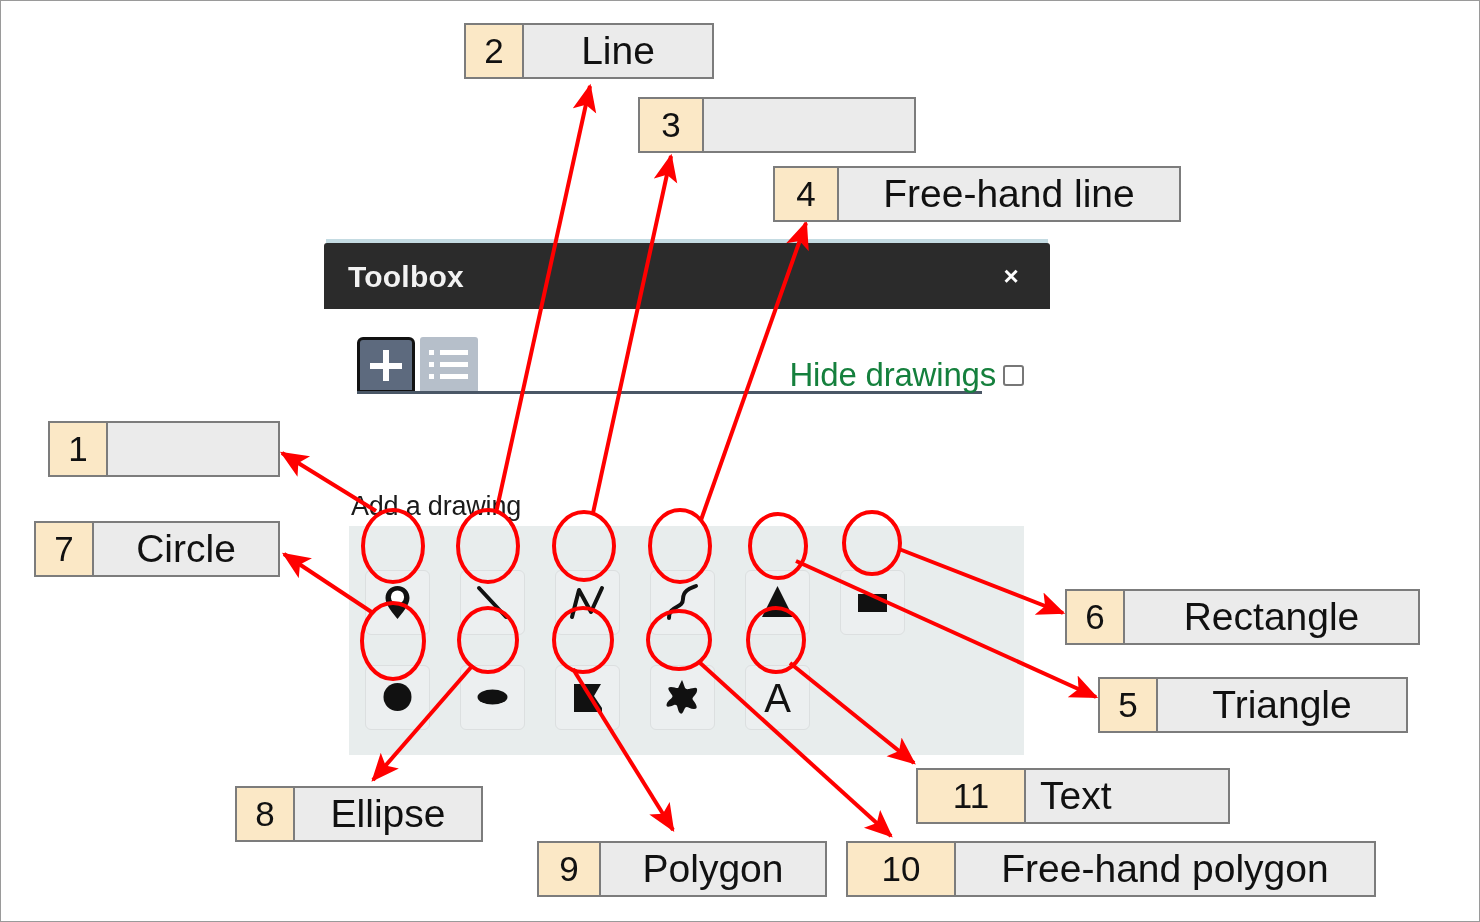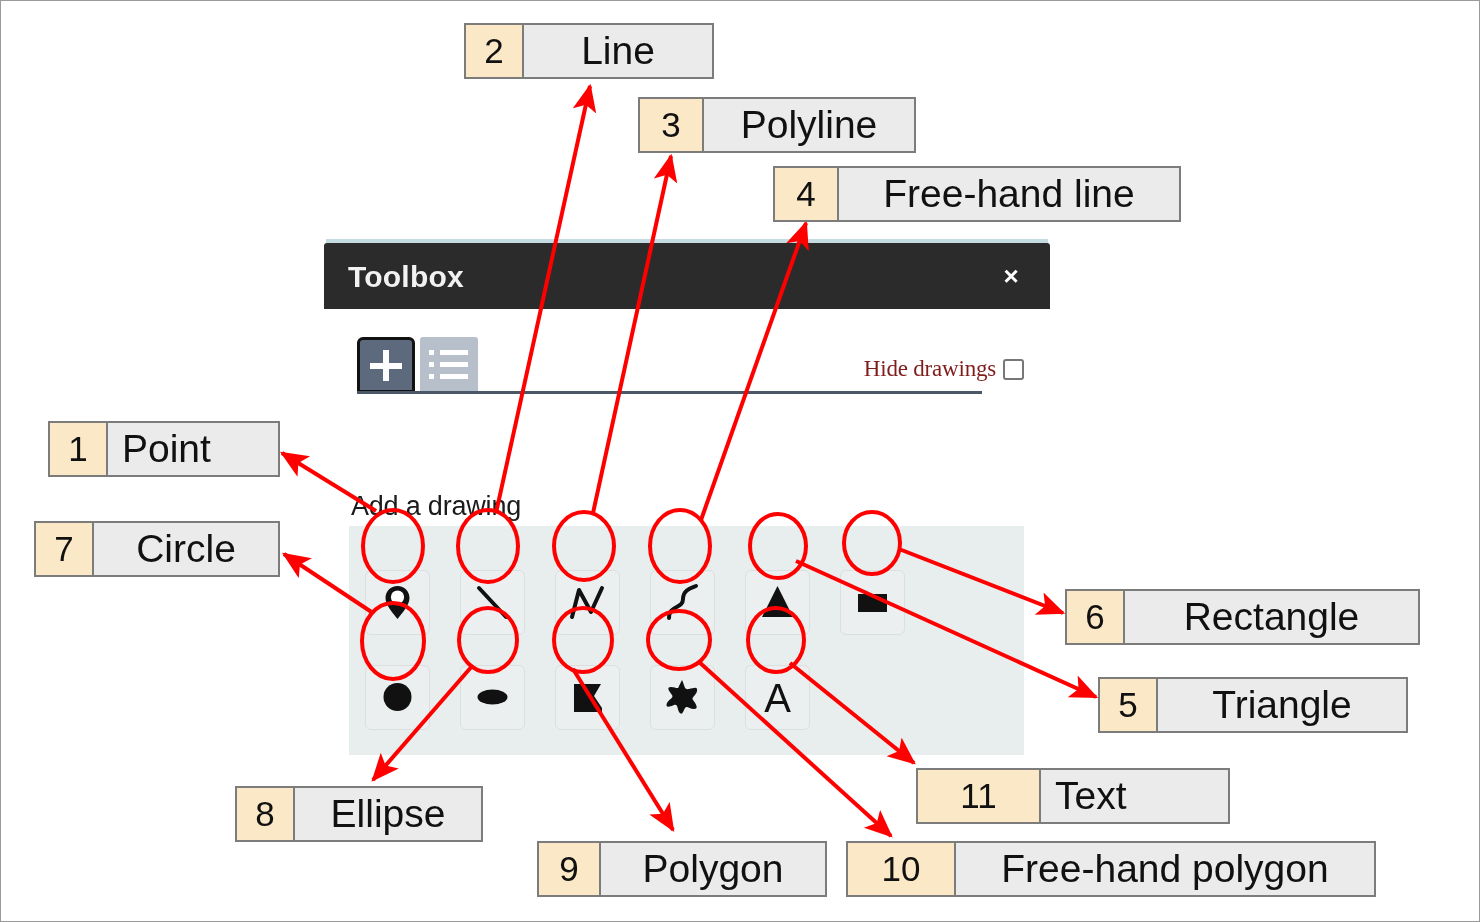--- a/index.html
+++ b/index.html
@@ -134,25 +134,24 @@
   }
   .hide-drawings-wrap {
     position: absolute;
     right: 26px; top: 27px;
     display: flex;
     align-items: center;
     gap: 7px;
     cursor: pointer;
   }
   .hide-drawings-label {
-    font-size: 23px;
-    color: #7f1d1d;
+    font-size: 33px;
+    color: #15803d;
     letter-spacing: -0.2px;
     white-space: nowrap;
-    font-family: Liberation Serif, serif;
   }
   .hide-drawings-box {
     width: 21px; height: 21px;
     box-sizing: border-box;
     border: 2px solid #777777;
     border-radius: 3px;
     background: #ffffff;
   }
 
   
@@ -365,50 +364,48 @@
     </g>
   </svg>
 
   <div class="callout" style="left:463px; top:22px;  width:250px;">
     <span class="num" style="width:58px;">2</span>
     <span class="txt">Line</span>
   </div>
 
   <div class="callout" style="left:637px; top:96px;  width:278px;">
     <span class="num" style="width:64px;">3</span>
-    <span class="txt">Polyline</span>
   </div>
 
   <div class="callout" style="left:772px; top:165px; width:408px;">
     <span class="num" style="width:64px;">4</span>
     <span class="txt">Free-hand line</span>
   </div>
 
   <div class="callout" style="left:47px;  top:420px; width:232px;">
     <span class="num" style="width:58px;">1</span>
-    <span class="txt" style="justify-content:flex-start;">Point</span>
   </div>
 
   <div class="callout" style="left:33px;  top:520px; width:246px;">
     <span class="num" style="width:58px;">7</span>
     <span class="txt">Circle</span>
   </div>
 
   <div class="callout" style="left:1064px; top:588px; width:355px;">
     <span class="num" style="width:58px;">6</span>
     <span class="txt">Rectangle</span>
   </div>
 
   <div class="callout" style="left:1097px; top:676px; width:310px;">
     <span class="num" style="width:58px;">5</span>
     <span class="txt">Triangle</span>
   </div>
 
   <div class="callout" style="left:915px;  top:767px; width:314px;">
-    <span class="num" style="width:123px;">11</span>
+    <span class="num" style="width:108px;">11</span>
     <span class="txt" style="justify-content:flex-start;">Text</span>
   </div>
 
   <div class="callout" style="left:234px;  top:785px; width:248px;">
     <span class="num" style="width:58px;">8</span>
     <span class="txt">Ellipse</span>
   </div>
 
   <div class="callout" style="left:536px;  top:840px; width:290px;">
     <span class="num" style="width:62px;">9</span>

